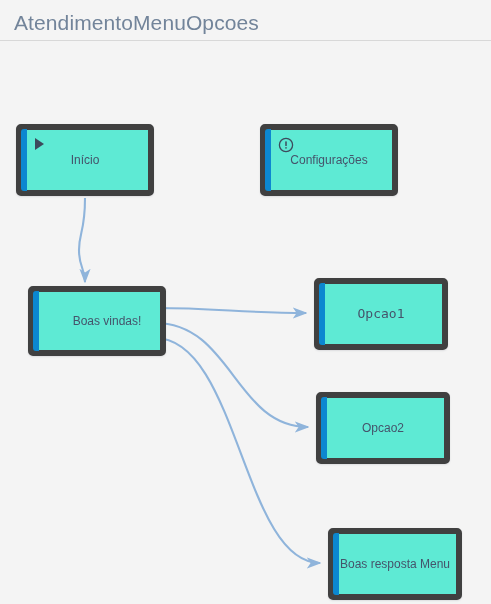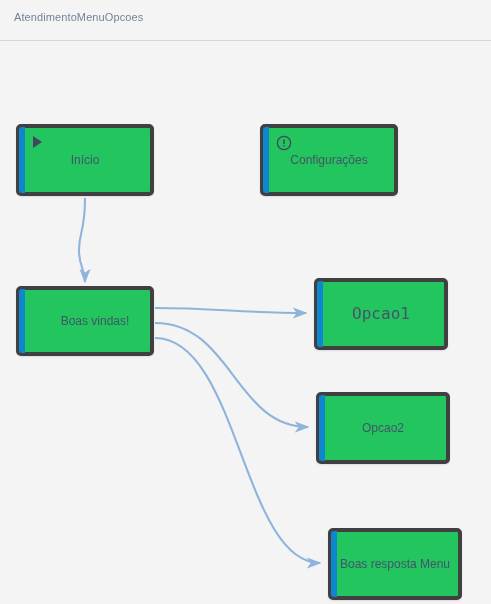--- a/index.html
+++ b/index.html
@@ -24,21 +24,21 @@
     width: 491px;
     height: 41px;
     background: #f4f4f4;
     border-bottom: 1px solid #d8d8d8;
   }
 
   .header-title {
     position: absolute;
     left: 14px;
     top: 11px;
-    font-size: 11px;
+    font-size: 21px;
     font-weight: 400;
     color: #72849a;
     letter-spacing: 0.1px;
     white-space: nowrap;
   }
 
   
   .canvas {
     position: absolute;
     left: 0;
@@ -53,22 +53,22 @@
     position: absolute;
     left: 0; top: 0;
     width: 491px;
     height: 562px;
     pointer-events: none;
   }
 
   
   .node {
     position: absolute;
-    background: #22c55e;
-    border: 4px solid #404040;
+    background: #5eead4;
+    border: 6px solid #404040;
     border-radius: 5px;
     box-shadow: 0 1px 2px rgba(30,40,60,0.10), 0 0 0 0.5px rgba(0,0,0,0.01);
     display: flex;
     align-items: center;
     justify-content: center;
     overflow: visible;
   }
 
   .node-accent {
     position: absolute;
@@ -85,21 +85,21 @@
     color: #45546b;
     text-align: center;
     line-height: 1.25;
     padding: 0 12px;
     white-space: nowrap;
     user-select: none;
   }
 
   .node-label.mono {
     font-family: "DejaVu Sans Mono", "Liberation Mono", monospace;
-    font-size: 16px;
+    font-size: 13px;
   }
 
   
   .node-badge {
     position: absolute;
     left: 12px;
     top: 7px;
     width: 16px;
     height: 16px;
     display: block;
@@ -150,21 +150,21 @@
   <div class="node" style="left:260px; top:82px; width:138px; height:72px;">
     <div class="node-accent"></div>
     <svg class="node-badge" viewBox="0 0 16 16">
       <circle cx="8" cy="8" r="6.6" fill="none" stroke="#3d4a5c" stroke-width="1.3"></circle>
       <rect x="7.25" y="4.3" width="1.5" height="4.7" rx="0.6" fill="#3d4a5c"></rect>
       <rect x="7.25" y="10.1" width="1.5" height="1.6" rx="0.7" fill="#3d4a5c"></rect>
     </svg>
     <div class="node-label">Configurações</div>
   </div>
 
-  <div class="node" style="left:16px; top:244px; width:138px; height:70px;padding-left:20px;">
+  <div class="node" style="left:28px; top:244px; width:138px; height:70px;padding-left:20px;">
     <div class="node-accent"></div>
     <div class="node-label">Boas vindas!</div>
   </div>
 
   <div class="node" style="left:314px; top:236px; width:134px; height:72px;">
     <div class="node-accent"></div>
     <div class="node-label mono">Opcao1</div>
   </div>
 
   <div class="node" style="left:316px; top:350px; width:134px; height:72px;">

